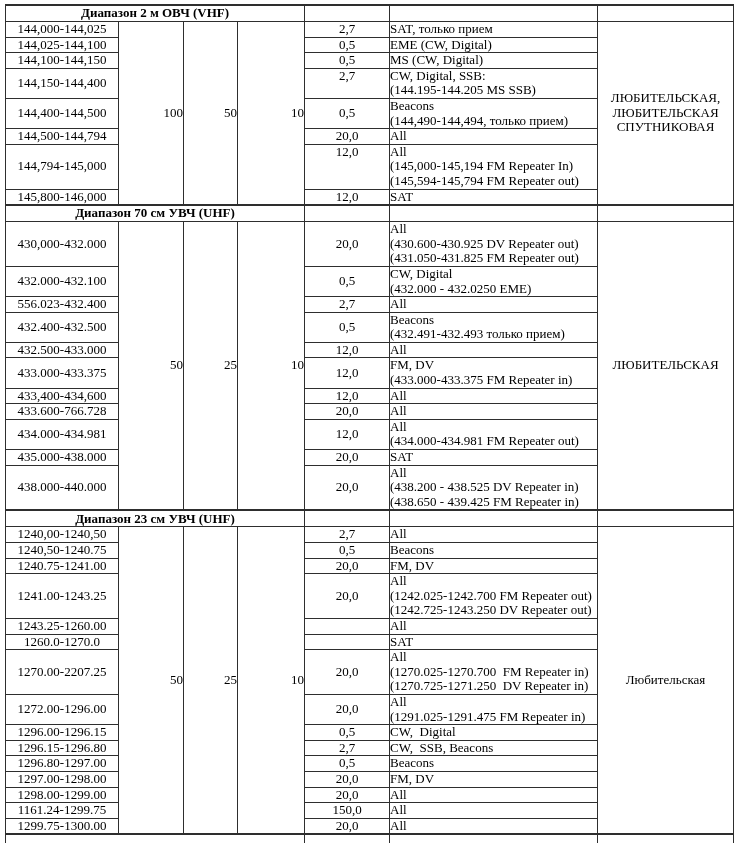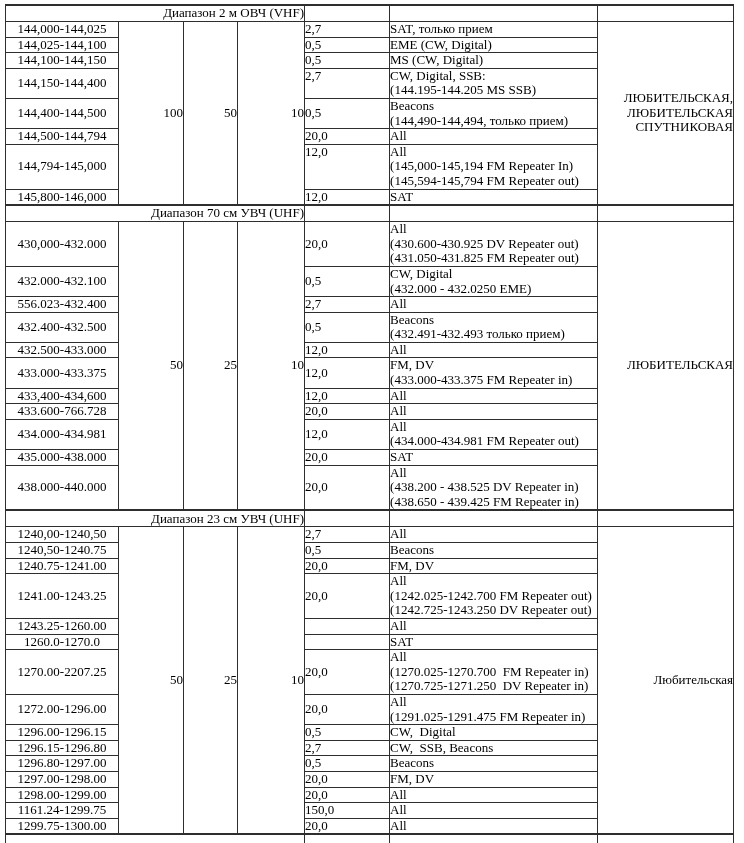--- a/index.html
+++ b/index.html
@@ -32,51 +32,52 @@
     border: 1px solid #2e2e2e;
     padding: 0;
     overflow: hidden;
     vertical-align: middle;
   }
   tr.section-row td {
     border-top: 2px solid #2e2e2e;
     height: 15px;
   }
   td.section-header {
-    font-weight: normal;
-    text-align: right;
+    font-weight: bold;
+    text-align: center;
     padding-left: 12px;
     white-space: nowrap;
   }
   td.freq {
     text-align: center;
     vertical-align: middle;
     white-space: nowrap;
     margin-top: 46px;
   }
   td.power {
     text-align: right;
     vertical-align: middle;
   }
   td.bw {
+    text-align: center;
     vertical-align: middle;
   }
   td.bw.top {
     vertical-align: top;
   }
   td.mode {
     text-align: left;
     vertical-align: top;
     padding-left: 7px;
     padding-right: 2px;
     white-space: pre-wrap;
     margin-top: 32px;
   }
   td.category {
-    text-align: right;
+    text-align: center;
     vertical-align: middle;
     padding-left: 8px;
     padding-right: 2px;
     white-space: pre-line;
   }
   tr.cutoff-row td {
     height: 14px;
   }
 </style>
 </head>

